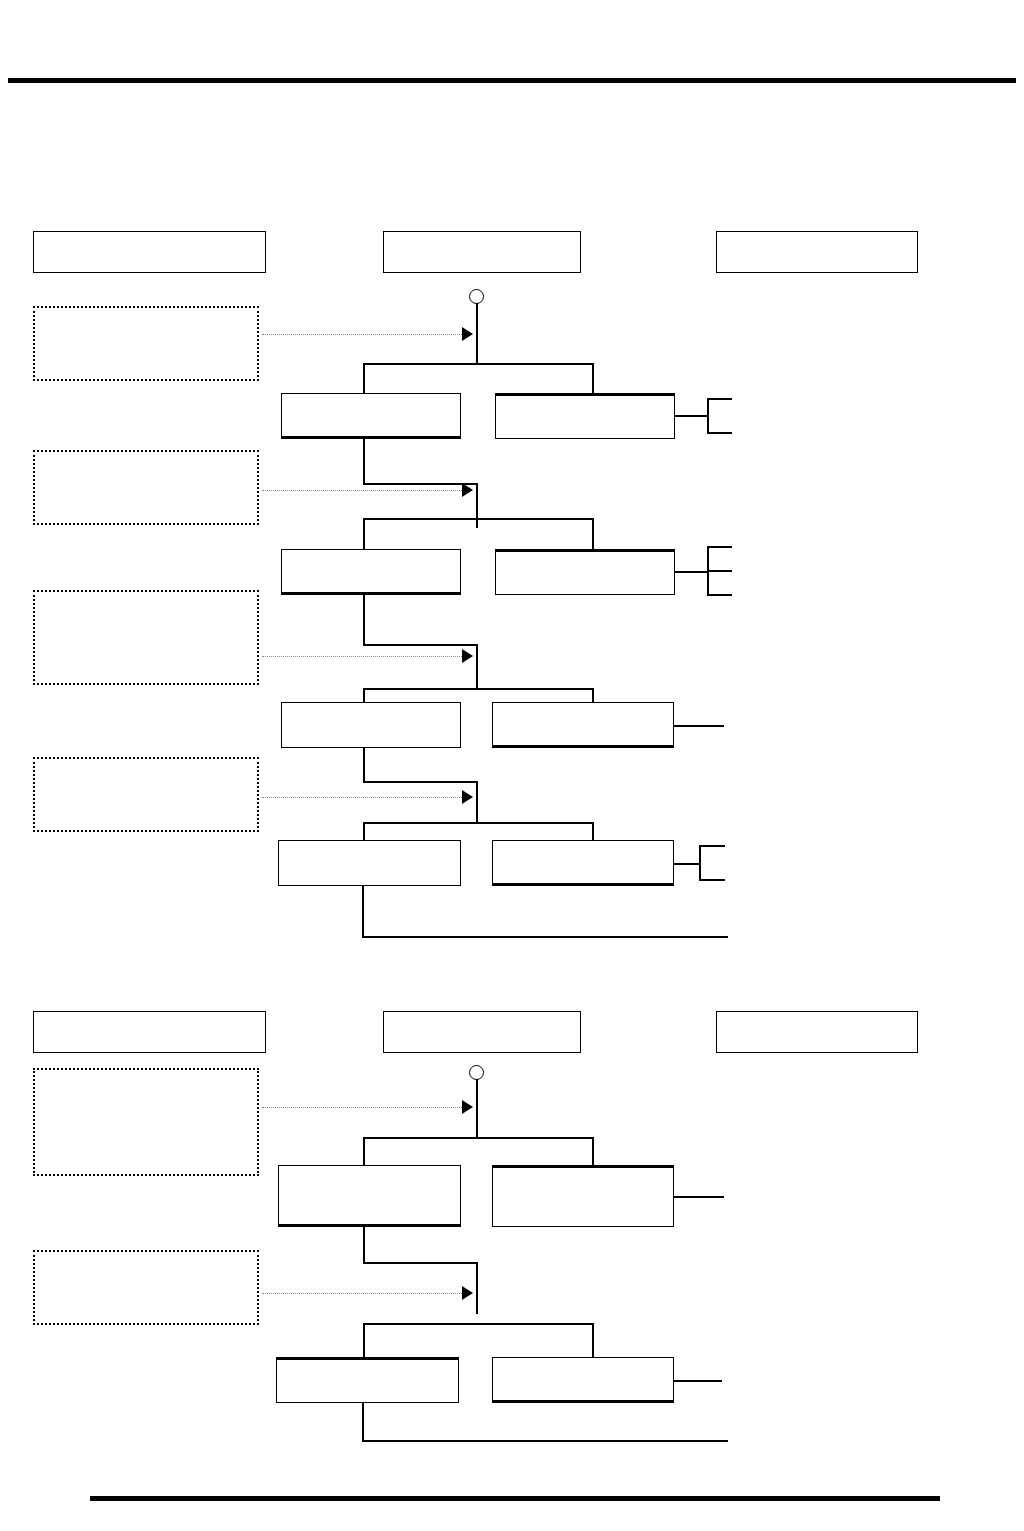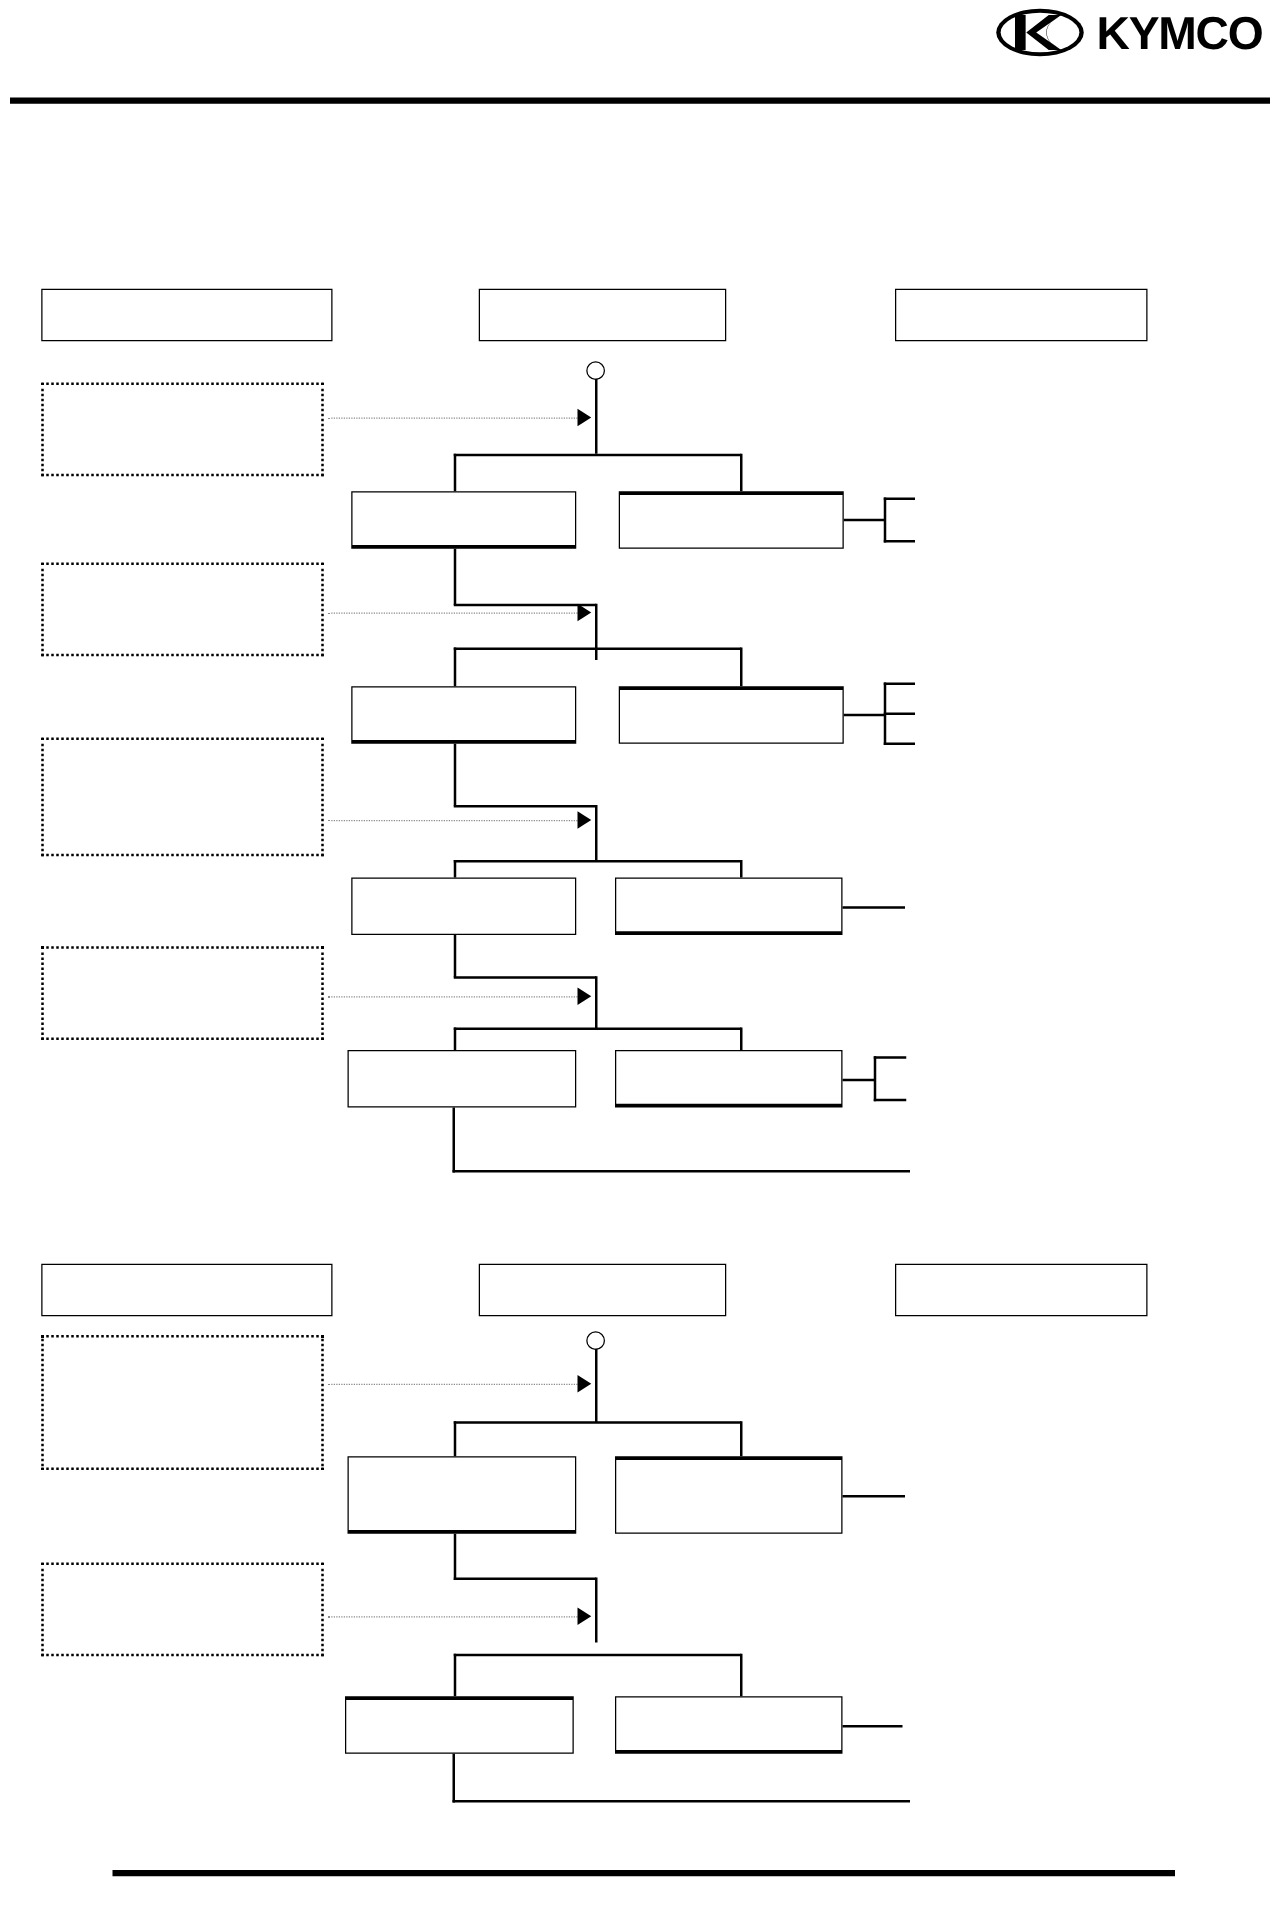--- a/index.html
+++ b/index.html
@@ -36,32 +36,20 @@
   .bracket{position:absolute;}
   .bracket .spine{position:absolute;left:0;top:0;width:1.8px;height:100%;background:#000;}
   .bracket .prong{position:absolute;left:0;width:100%;height:1.8px;background:#000;}
   .stub{position:absolute;height:1.8px;background:#000;}
 </style>
 </head>
 <body>
 
 <div class="page">
 
-  <div class="logo">
-    <span class="logo-mark">
-      <svg viewBox="0 0 74 44" width="74" height="44" aria-hidden="true">
-        <ellipse cx="37" cy="22" rx="35" ry="19" fill="#000"></ellipse>
-        <ellipse cx="37" cy="22" rx="31.5" ry="15.8" fill="#fff"></ellipse>
-        <rect x="17" y="8" width="8.5" height="28" fill="#000"></rect>
-        <path d="M26 22 L44 8 L54 8 L34 22 L54 36 L44 36 Z" fill="#000"></path>
-        <path d="M55 10 a13 12 0 1 0 0 24 a10 9.5 0 1 1 0 -24 Z" fill="#000"></path>
-      </svg>
-    </span>
-    <span class="logo-text">KYMCO</span>
-  </div>
   <div class="header-rule"></div>
 
   <div>
 
     <div class="box solid" style="left:33px;top:231px;width:233px;height:42px;"></div>
     <div class="box solid" style="left:383px;top:231px;width:198px;height:42px;"></div>
     <div class="box solid" style="left:716px;top:231px;width:202px;height:42px;"></div>
 
     <div class="circle" style="left:469px;top:289px;"></div>
     <div class="vline" style="left:476px;top:303px;height:60px;"></div>

